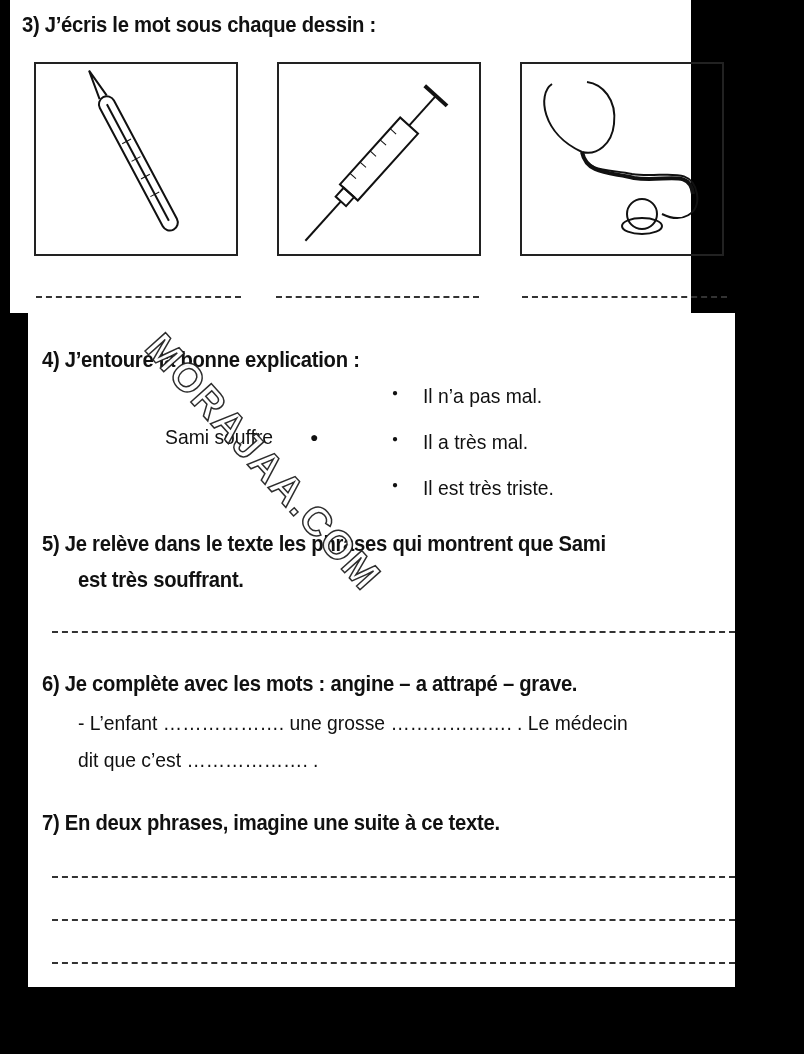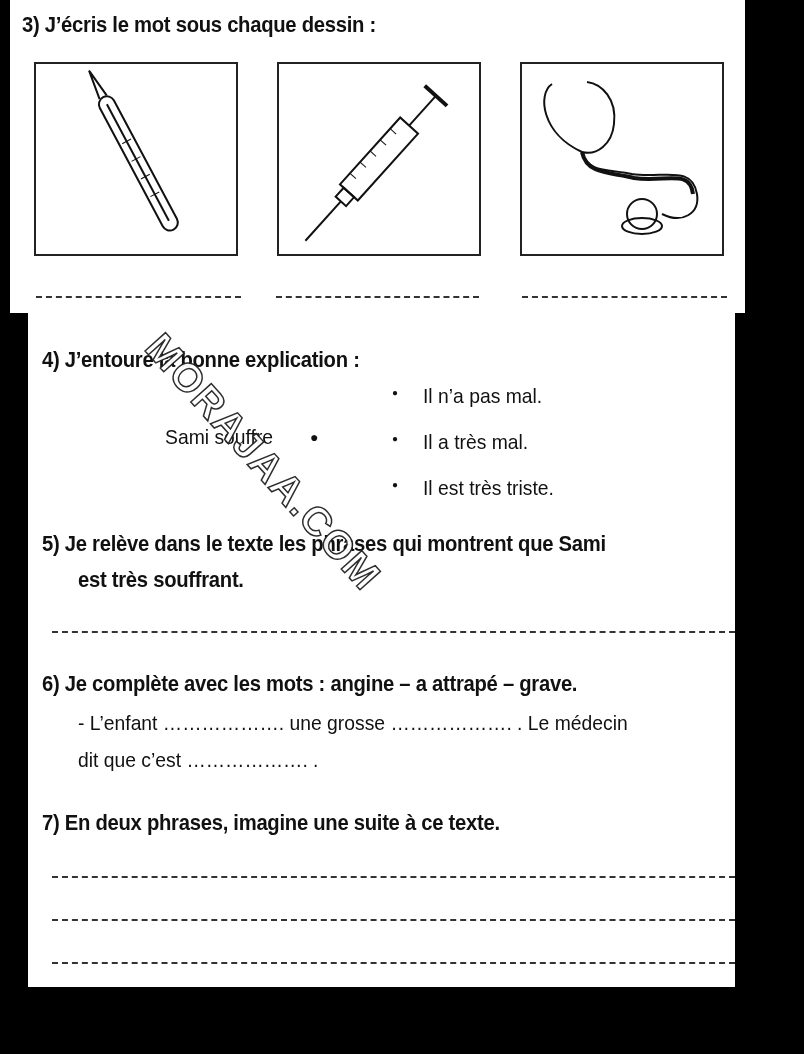--- a/index.html
+++ b/index.html
@@ -1,19 +1,19 @@
 <!DOCTYPE html>
 <html><head>
 <meta charset="utf-8">
 <style>
   html,body{margin:0;padding:0;}
   body{width:804px;height:1054px;background:#000;position:relative;overflow:hidden;
        font-family:"Liberation Sans",sans-serif;color:#111;}
   .panel{position:absolute;background:#fff;}
-  #p1{left:10px;top:0;width:735px;height:313px;}
+  #p1{left:10px;top:0;width:681px;height:313px;}
   #p2{left:28px;top:313px;width:707px;height:674px;}
   .q{position:absolute;font-weight:bold;font-size:22px;letter-spacing:-0.3px;
      transform:scaleX(0.92);transform-origin:left center;white-space:nowrap;}
   .frame{position:absolute;top:62px;width:200px;height:190px;border:2px solid #222;}
   .dash{position:absolute;border-top:2px dashed #333;height:0;}
   .txt{position:absolute;font-size:21px;white-space:nowrap;transform:scaleX(0.92);transform-origin:left center;}
   .bullet{position:absolute;font-size:14px;}
   .wm{position:absolute;left:170px;top:325px;font-size:40px;font-weight:bold;color:#fff;
       -webkit-text-stroke:1.5px #222;transform:rotate(48deg);transform-origin:left top;
       letter-spacing:2px;opacity:0.95;white-space:nowrap;}

